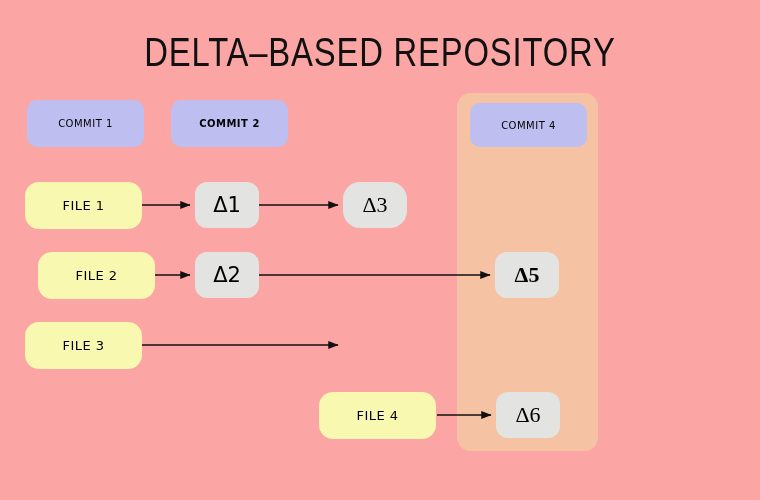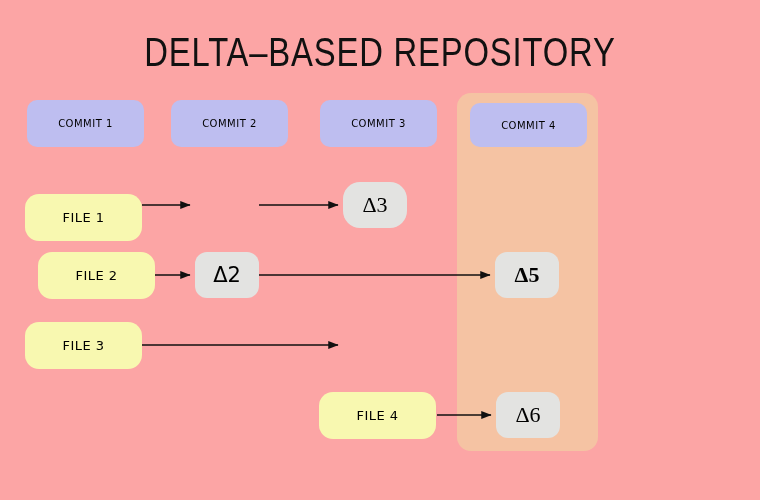--- a/index.html
+++ b/index.html
@@ -29,22 +29,22 @@
   .file{
     width:117px;height:47px;border-radius:14px;background:var(--file,#f8f8b0);
     font-size:13px;letter-spacing:0.5px;
   }
   .delta{
     width:64px;height:46px;border-radius:12px;background:var(--delta,#e3e3e1);
     font-size:21px;
   }
   .delta.serif{font-family:"Liberation Serif","DejaVu Serif",serif;font-size:22px;}
   
-  .c1{left:27px;top:100px;} .c2{left:171px;top:100px;} .c3{left:320px;top:100px;} .c4{left:470px;top:103px;height:44px;}
-  .f1{left:25px;top:182px;margin-top:12px;} .f2{left:38px;top:252px;} .f3{left:25px;top:322px;} .f4{left:319px;top:392px;}
+  .c1{left:27px;top:100px;} .c2{left:171px;top:100px;font-weight:bold;} .c3{left:320px;top:100px;} .c4{left:470px;top:103px;height:44px;}
+  .f1{left:25px;top:182px;} .f2{left:38px;top:252px;} .f3{left:25px;top:322px;} .f4{left:319px;top:392px;}
   .d1{left:195px;top:182px;} .d2{left:195px;top:252px;} .d3{left:343px;top:182px;border-radius:17px;}
   .d4{left:343px;top:322px;} .d5{left:495px;top:252px;font-weight:bold;} .d6{left:496px;top:392px;}
 </style>
 </head>
 <body>
 
 <div class="canvas">
 
   <div class="highlight"></div>
 
@@ -61,26 +61,26 @@
       <line x1="259" y1="275" x2="490" y2="275" marker-end="url(#ah)"></line>
       <line x1="142" y1="345" x2="338" y2="345" marker-end="url(#ah)"></line>
       <line x1="437" y1="415" x2="491" y2="415" marker-end="url(#ah)"></line>
     </g>
   </svg>
 
   <div class="title">DELTA–BASED REPOSITORY</div>
 
   <div class="box commit c1">COMMIT 1</div>
   <div class="box commit c2">COMMIT 2</div>
-  <div class="box commit c3">COMMIT 3</div>
   <div class="box commit c4">COMMIT 4</div>
 
   <div class="box file f1">FILE 1</div>
   <div class="box file f2">FILE 2</div>
   <div class="box file f3">FILE 3</div>
   <div class="box file f4">FILE 4</div>
 
+  <div class="box delta d1">Δ1</div>
   <div class="box delta d2">Δ2</div>
   <div class="box delta serif d3">Δ3</div>
   <div class="box delta serif d5">Δ5</div>
   <div class="box delta serif d6">Δ6</div>
 
 </div>
 
 </body></html>

